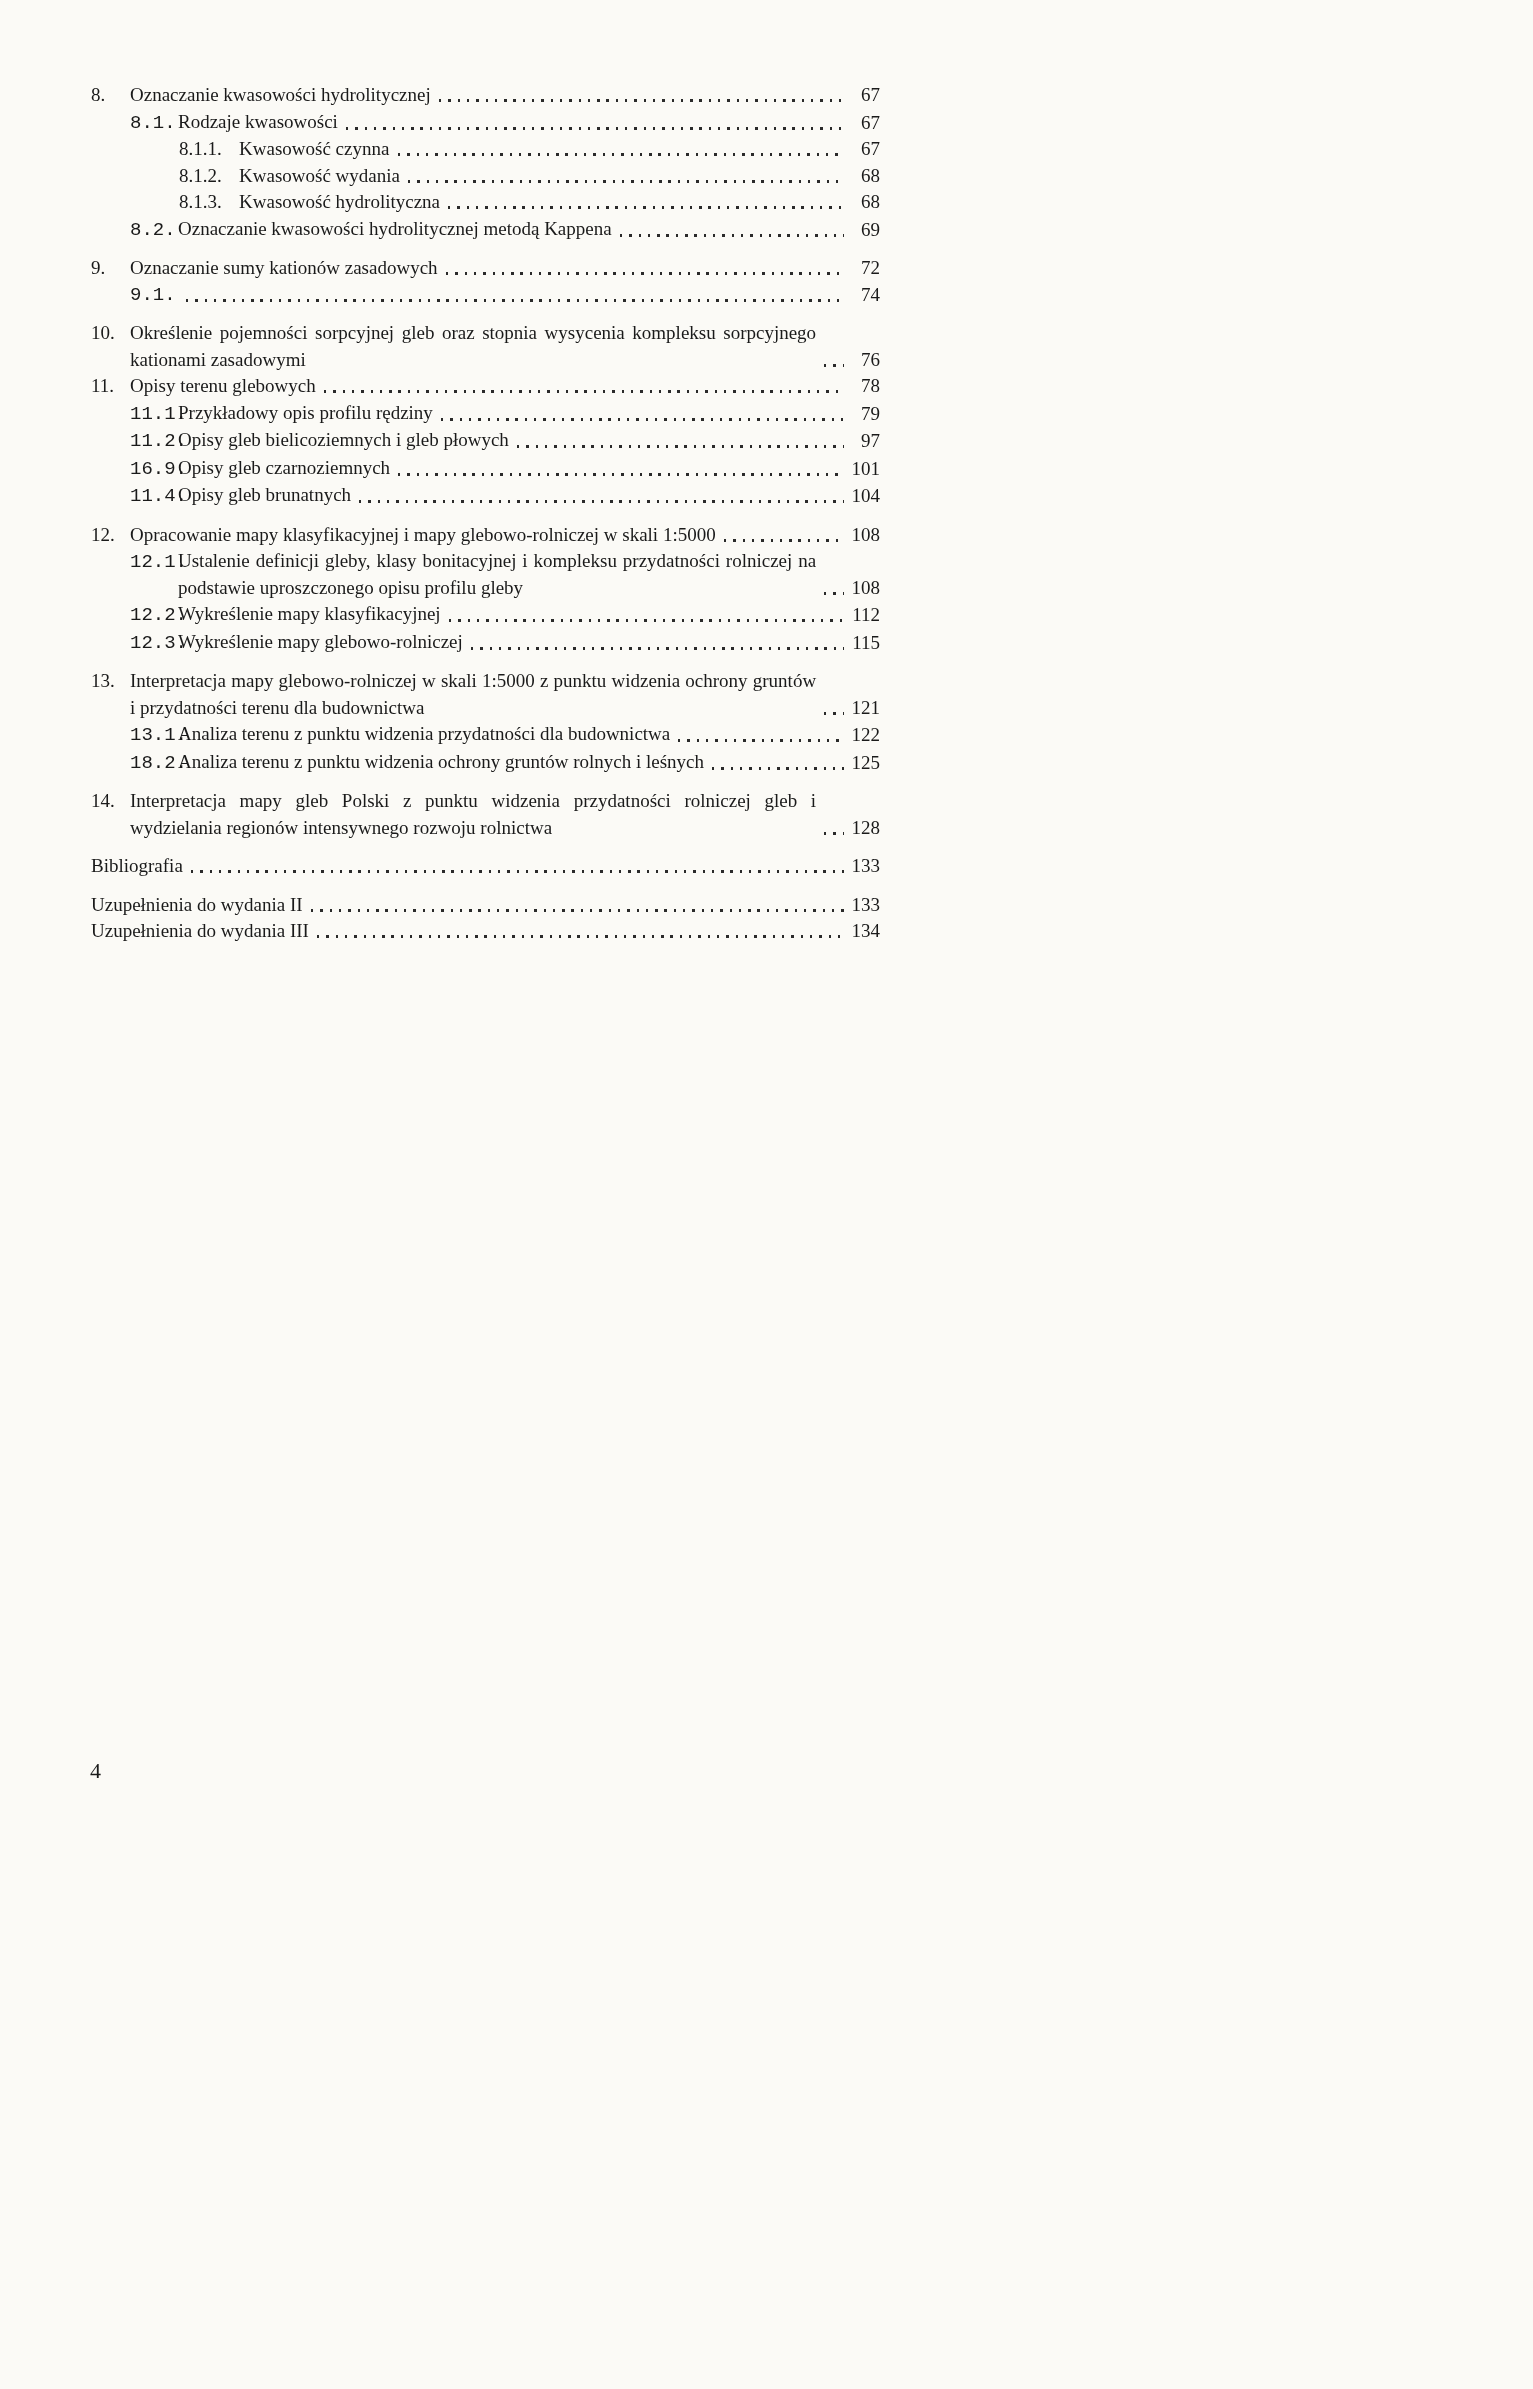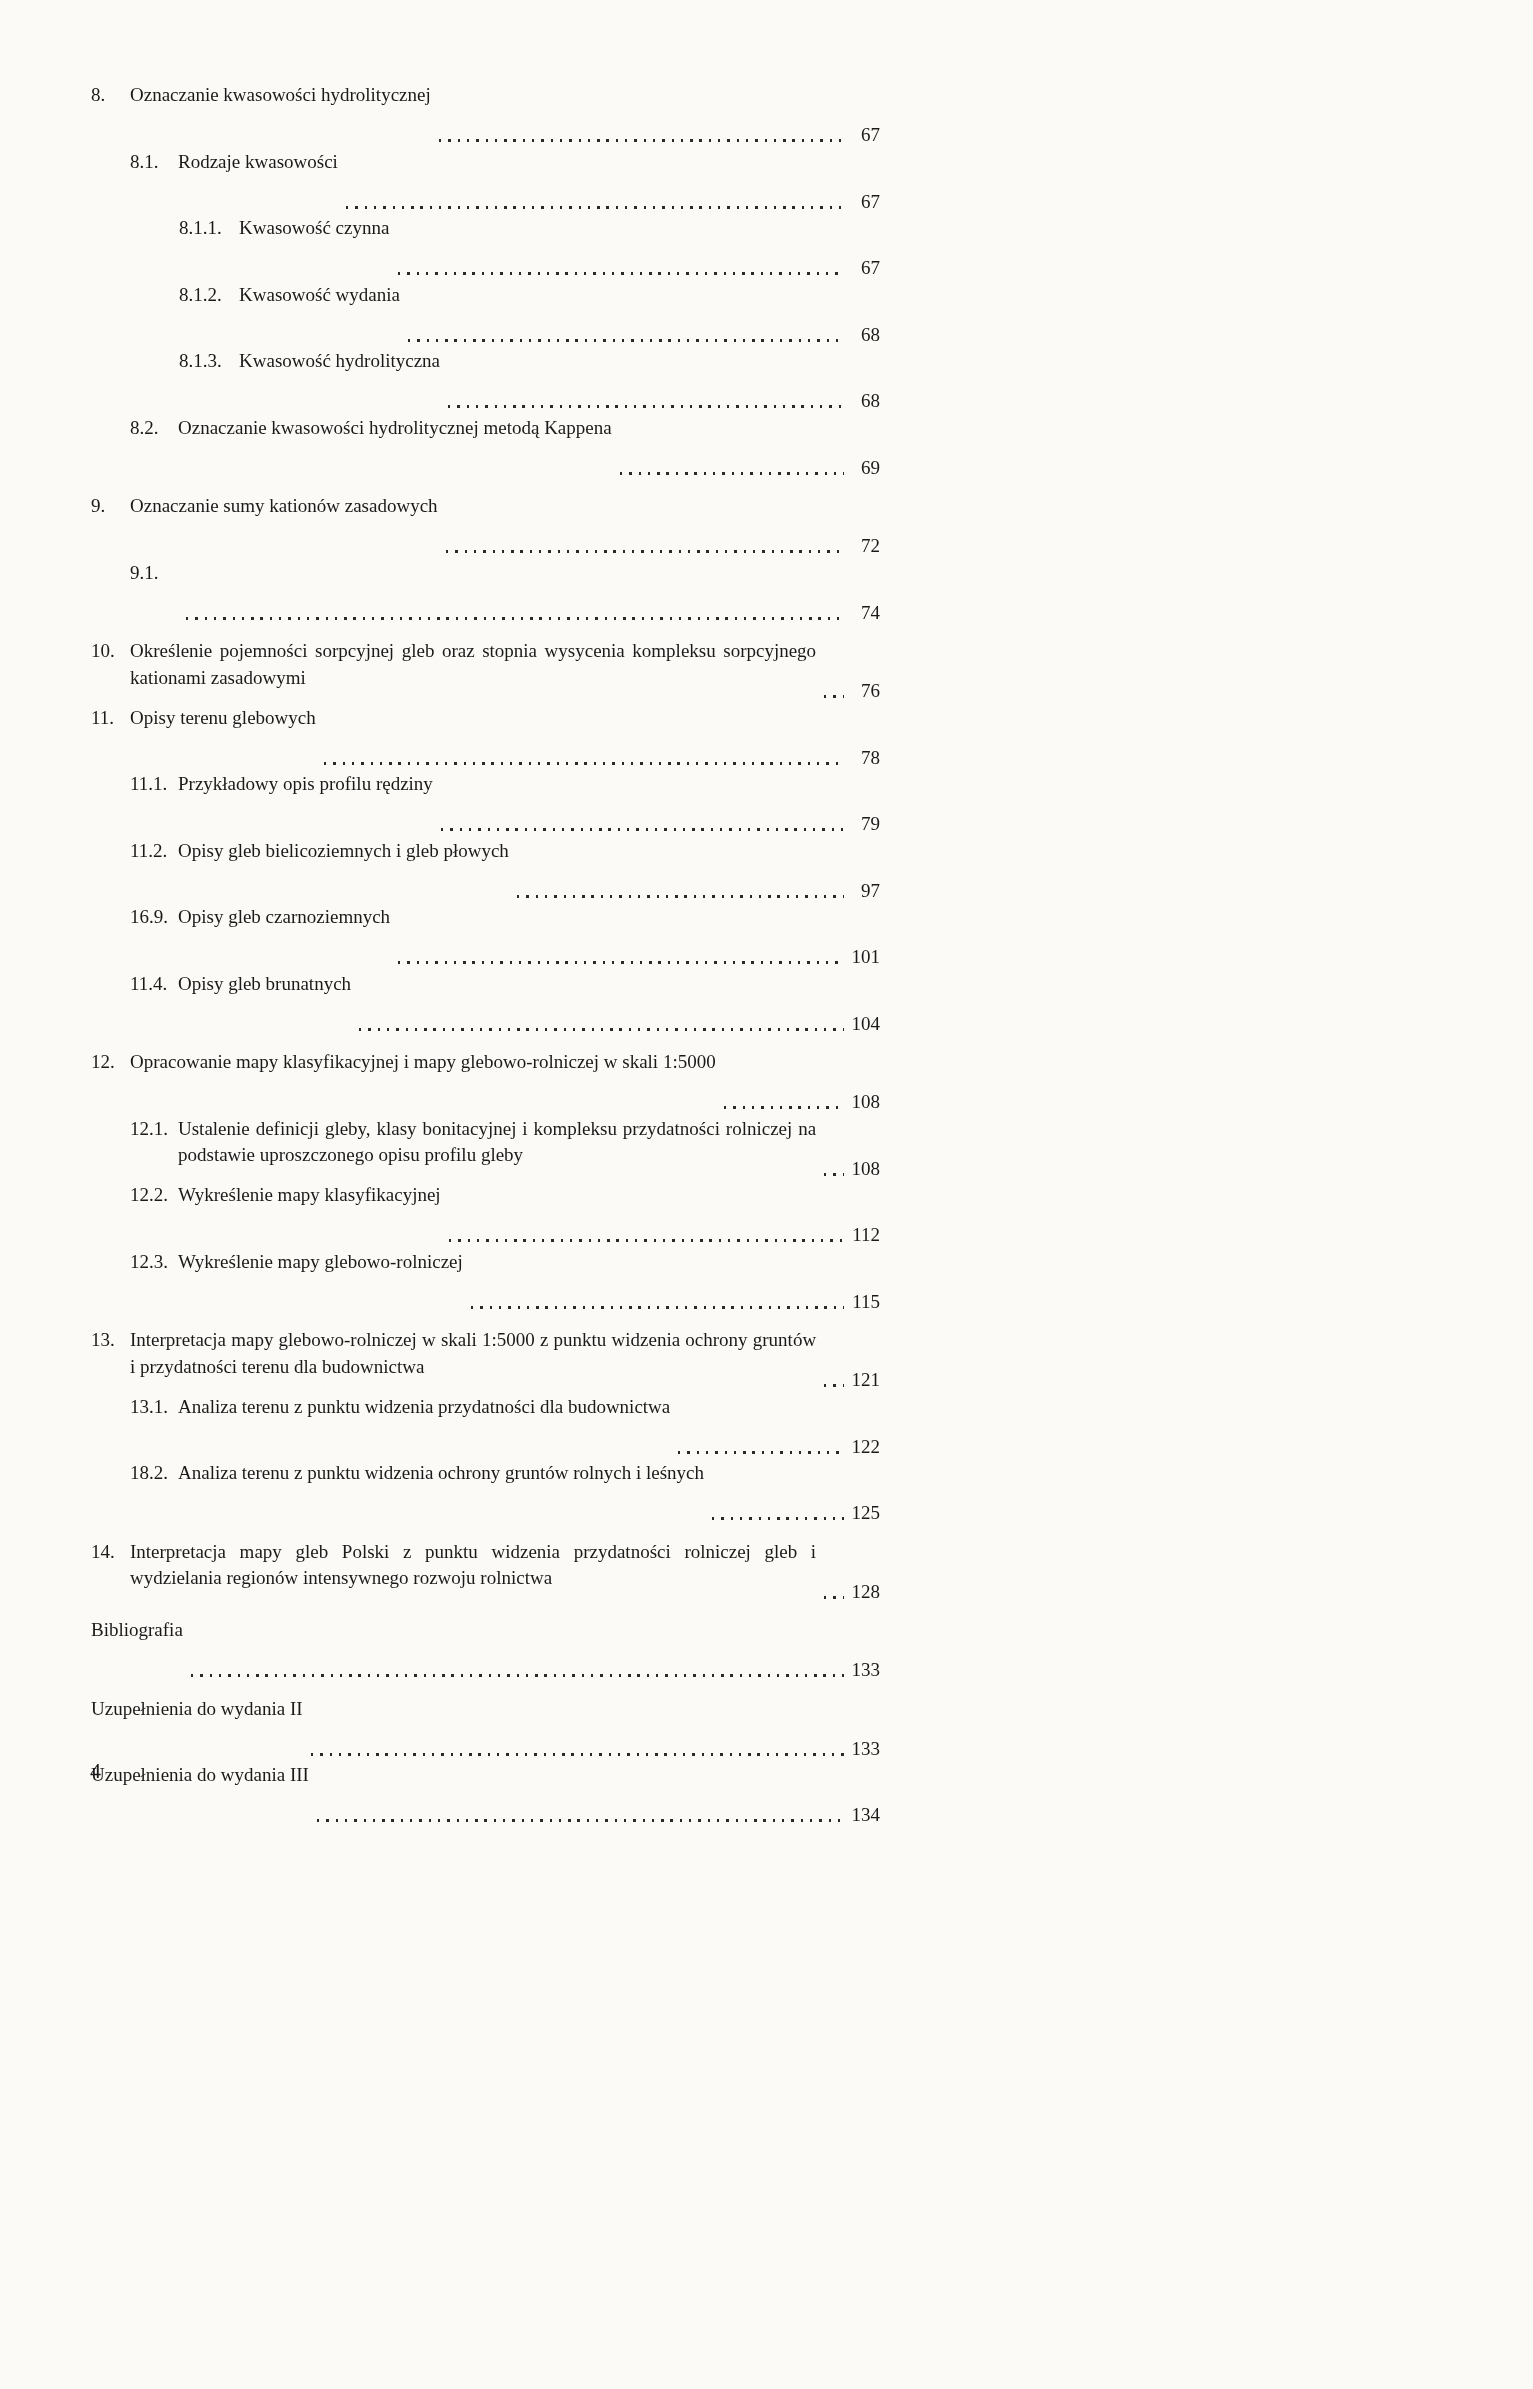--- a/index.html
+++ b/index.html
@@ -23,42 +23,41 @@
   .section { margin-bottom: 12px; }
   .entry {
     display: flex;
     align-items: baseline;
     font-size: 19px;
     line-height: 26.5px;
   }
   .num { flex: none; white-space: nowrap; }
   .lvl1 .num { width: 39px; }
   .lvl2 { padding-left: 39px; }
-  .lvl2 .num { width: 48px; }
+  .lvl2 .num { width: 48px; font-family: Liberation Mono, monospace; }
   .lvl3 { padding-left: 88px; font-family: Liberation Serif, serif; }
   .lvl3 .num { width: 60px; }
   .title {
     flex: 0 1 auto;
     text-align: justify;
   }
   .leader {
     flex: 1 1 20px;
     min-width: 20px;
     align-self: flex-end;
     height: 2.7px;
     margin: 0 2.7px 6.4px 8.2px;
     background: repeating-linear-gradient(90deg, #2a2a2a 0 2.4px, transparent 2.4px 9.3px);
   }
   .pg {
     flex: none;
     align-self: flex-end;
     min-width: 33px;
     text-align: right;
     white-space: nowrap;
-    margin-top: 40px;
   }
   .folio {
     position: absolute;
     left: 90px;
     top: 1757px;
     font-size: 22px;
     line-height: 27px;
   }
 </style>
 </head>

